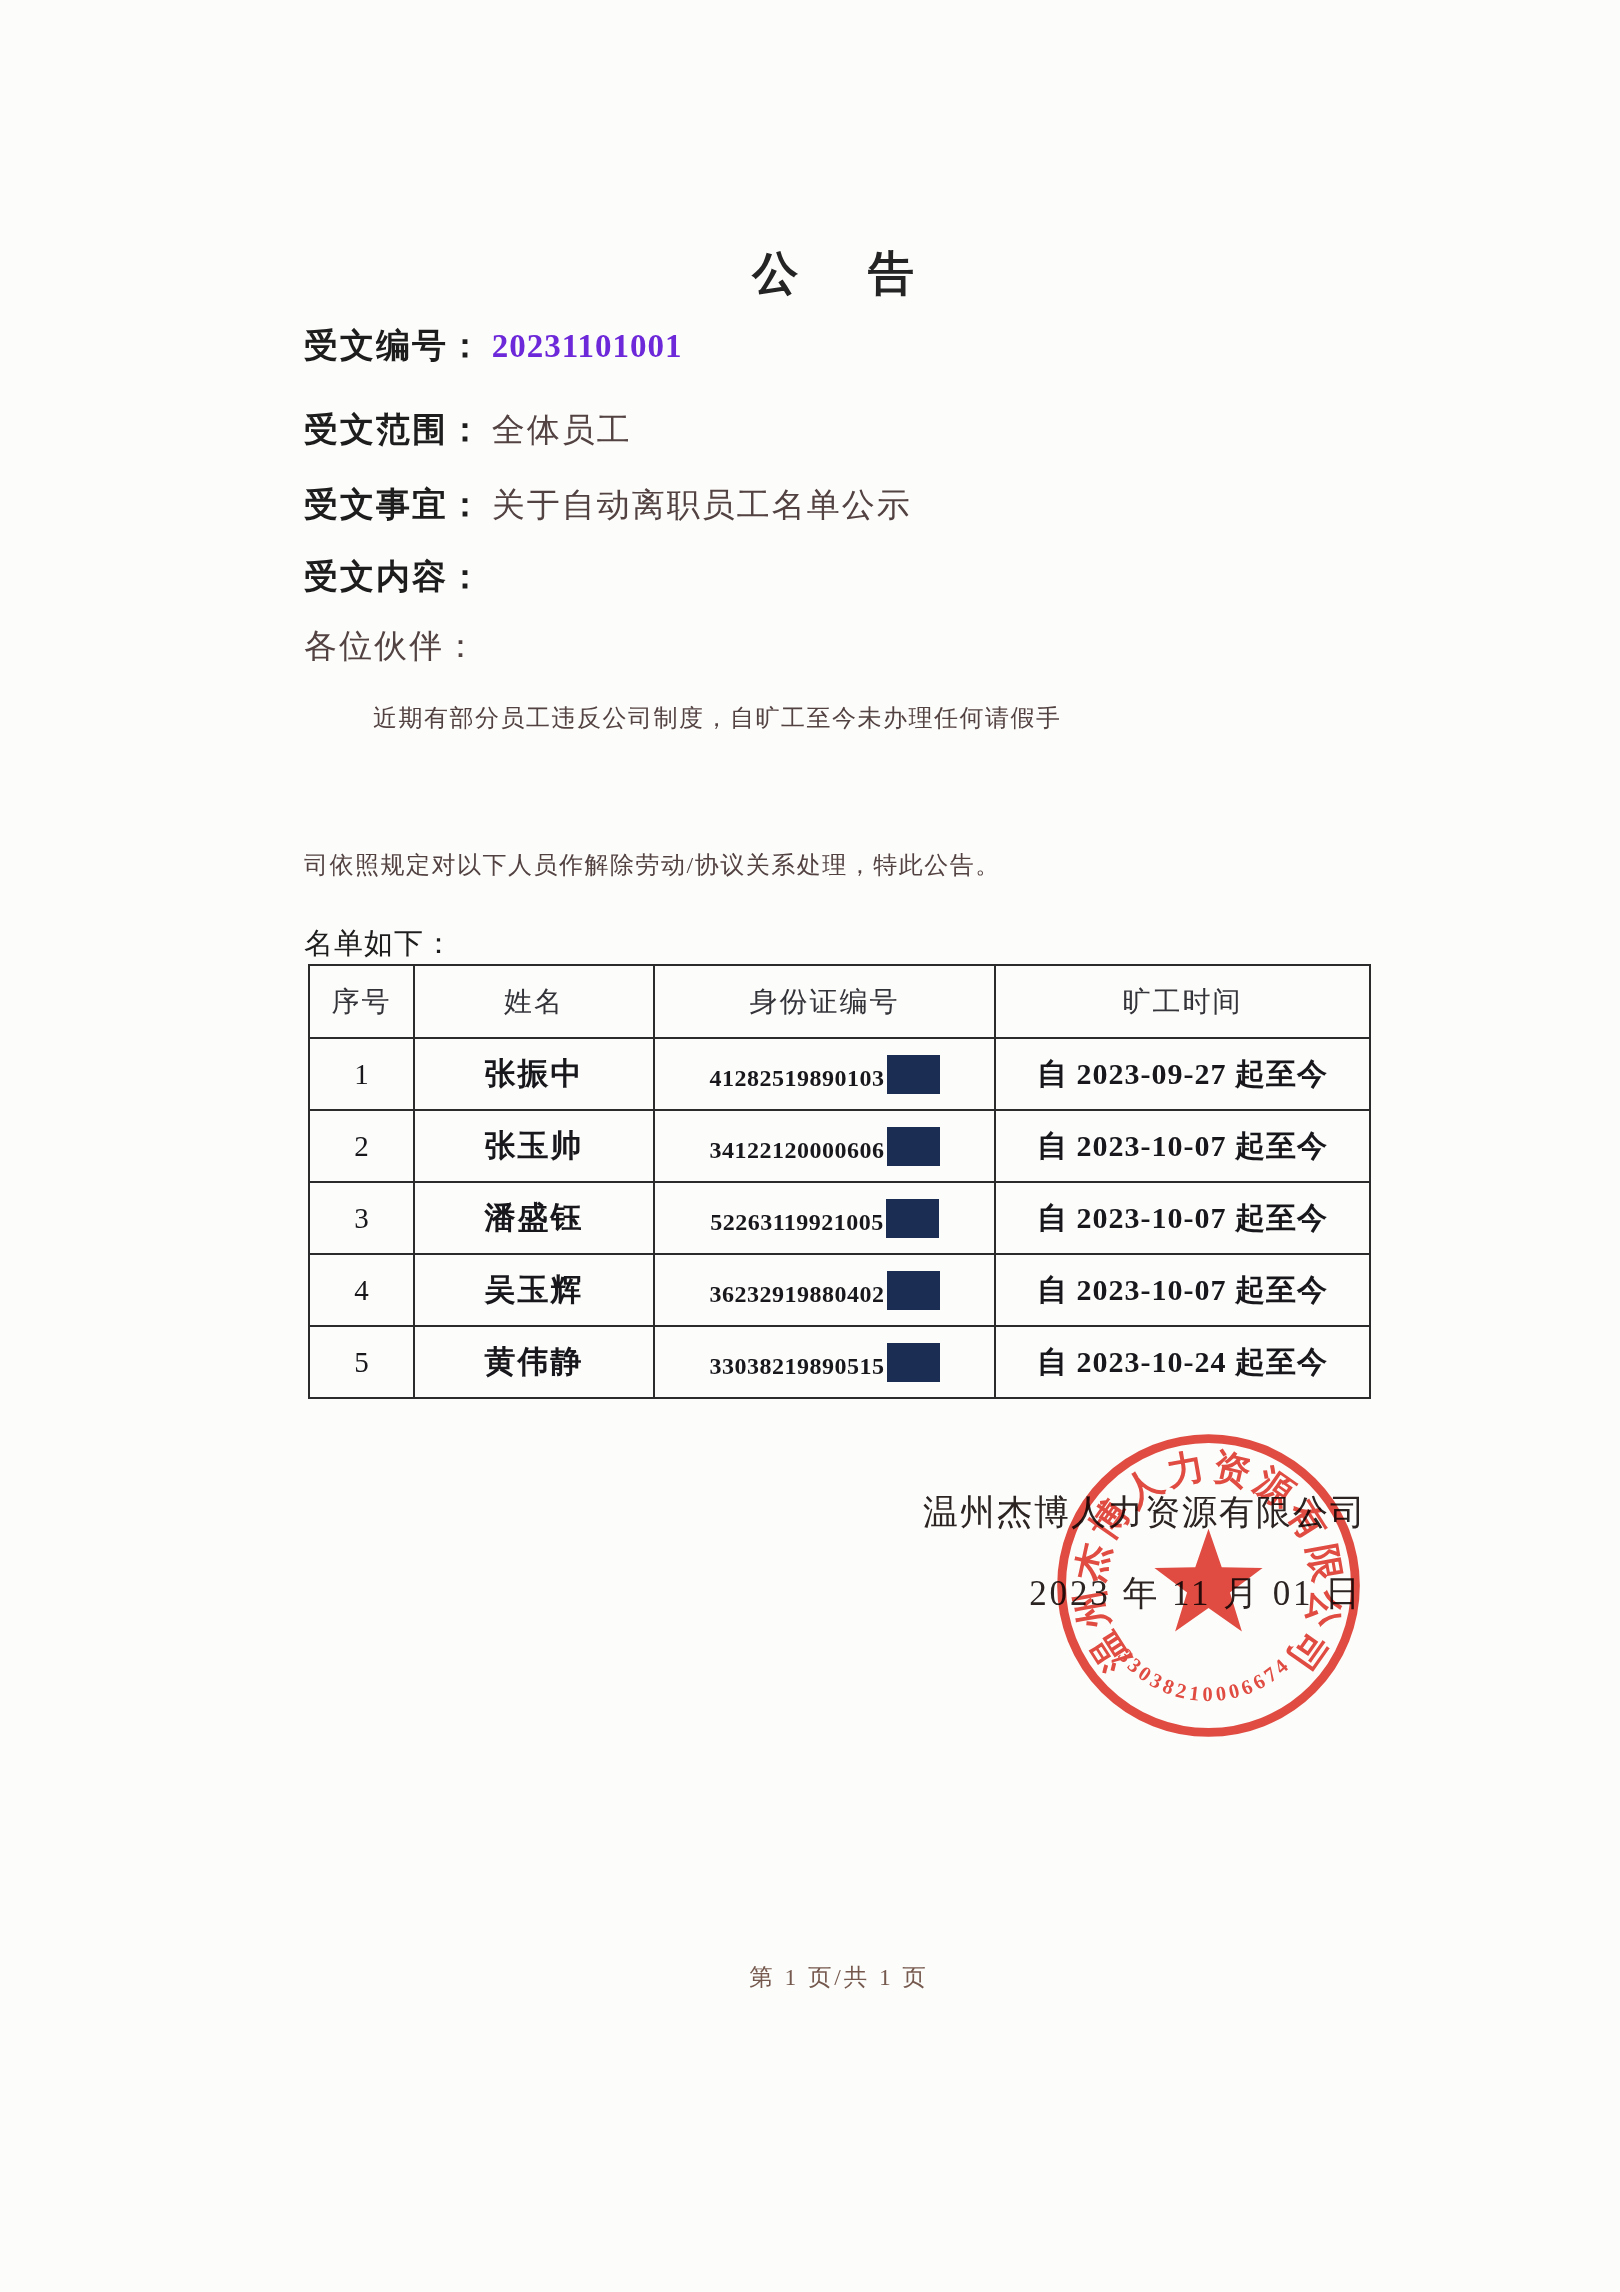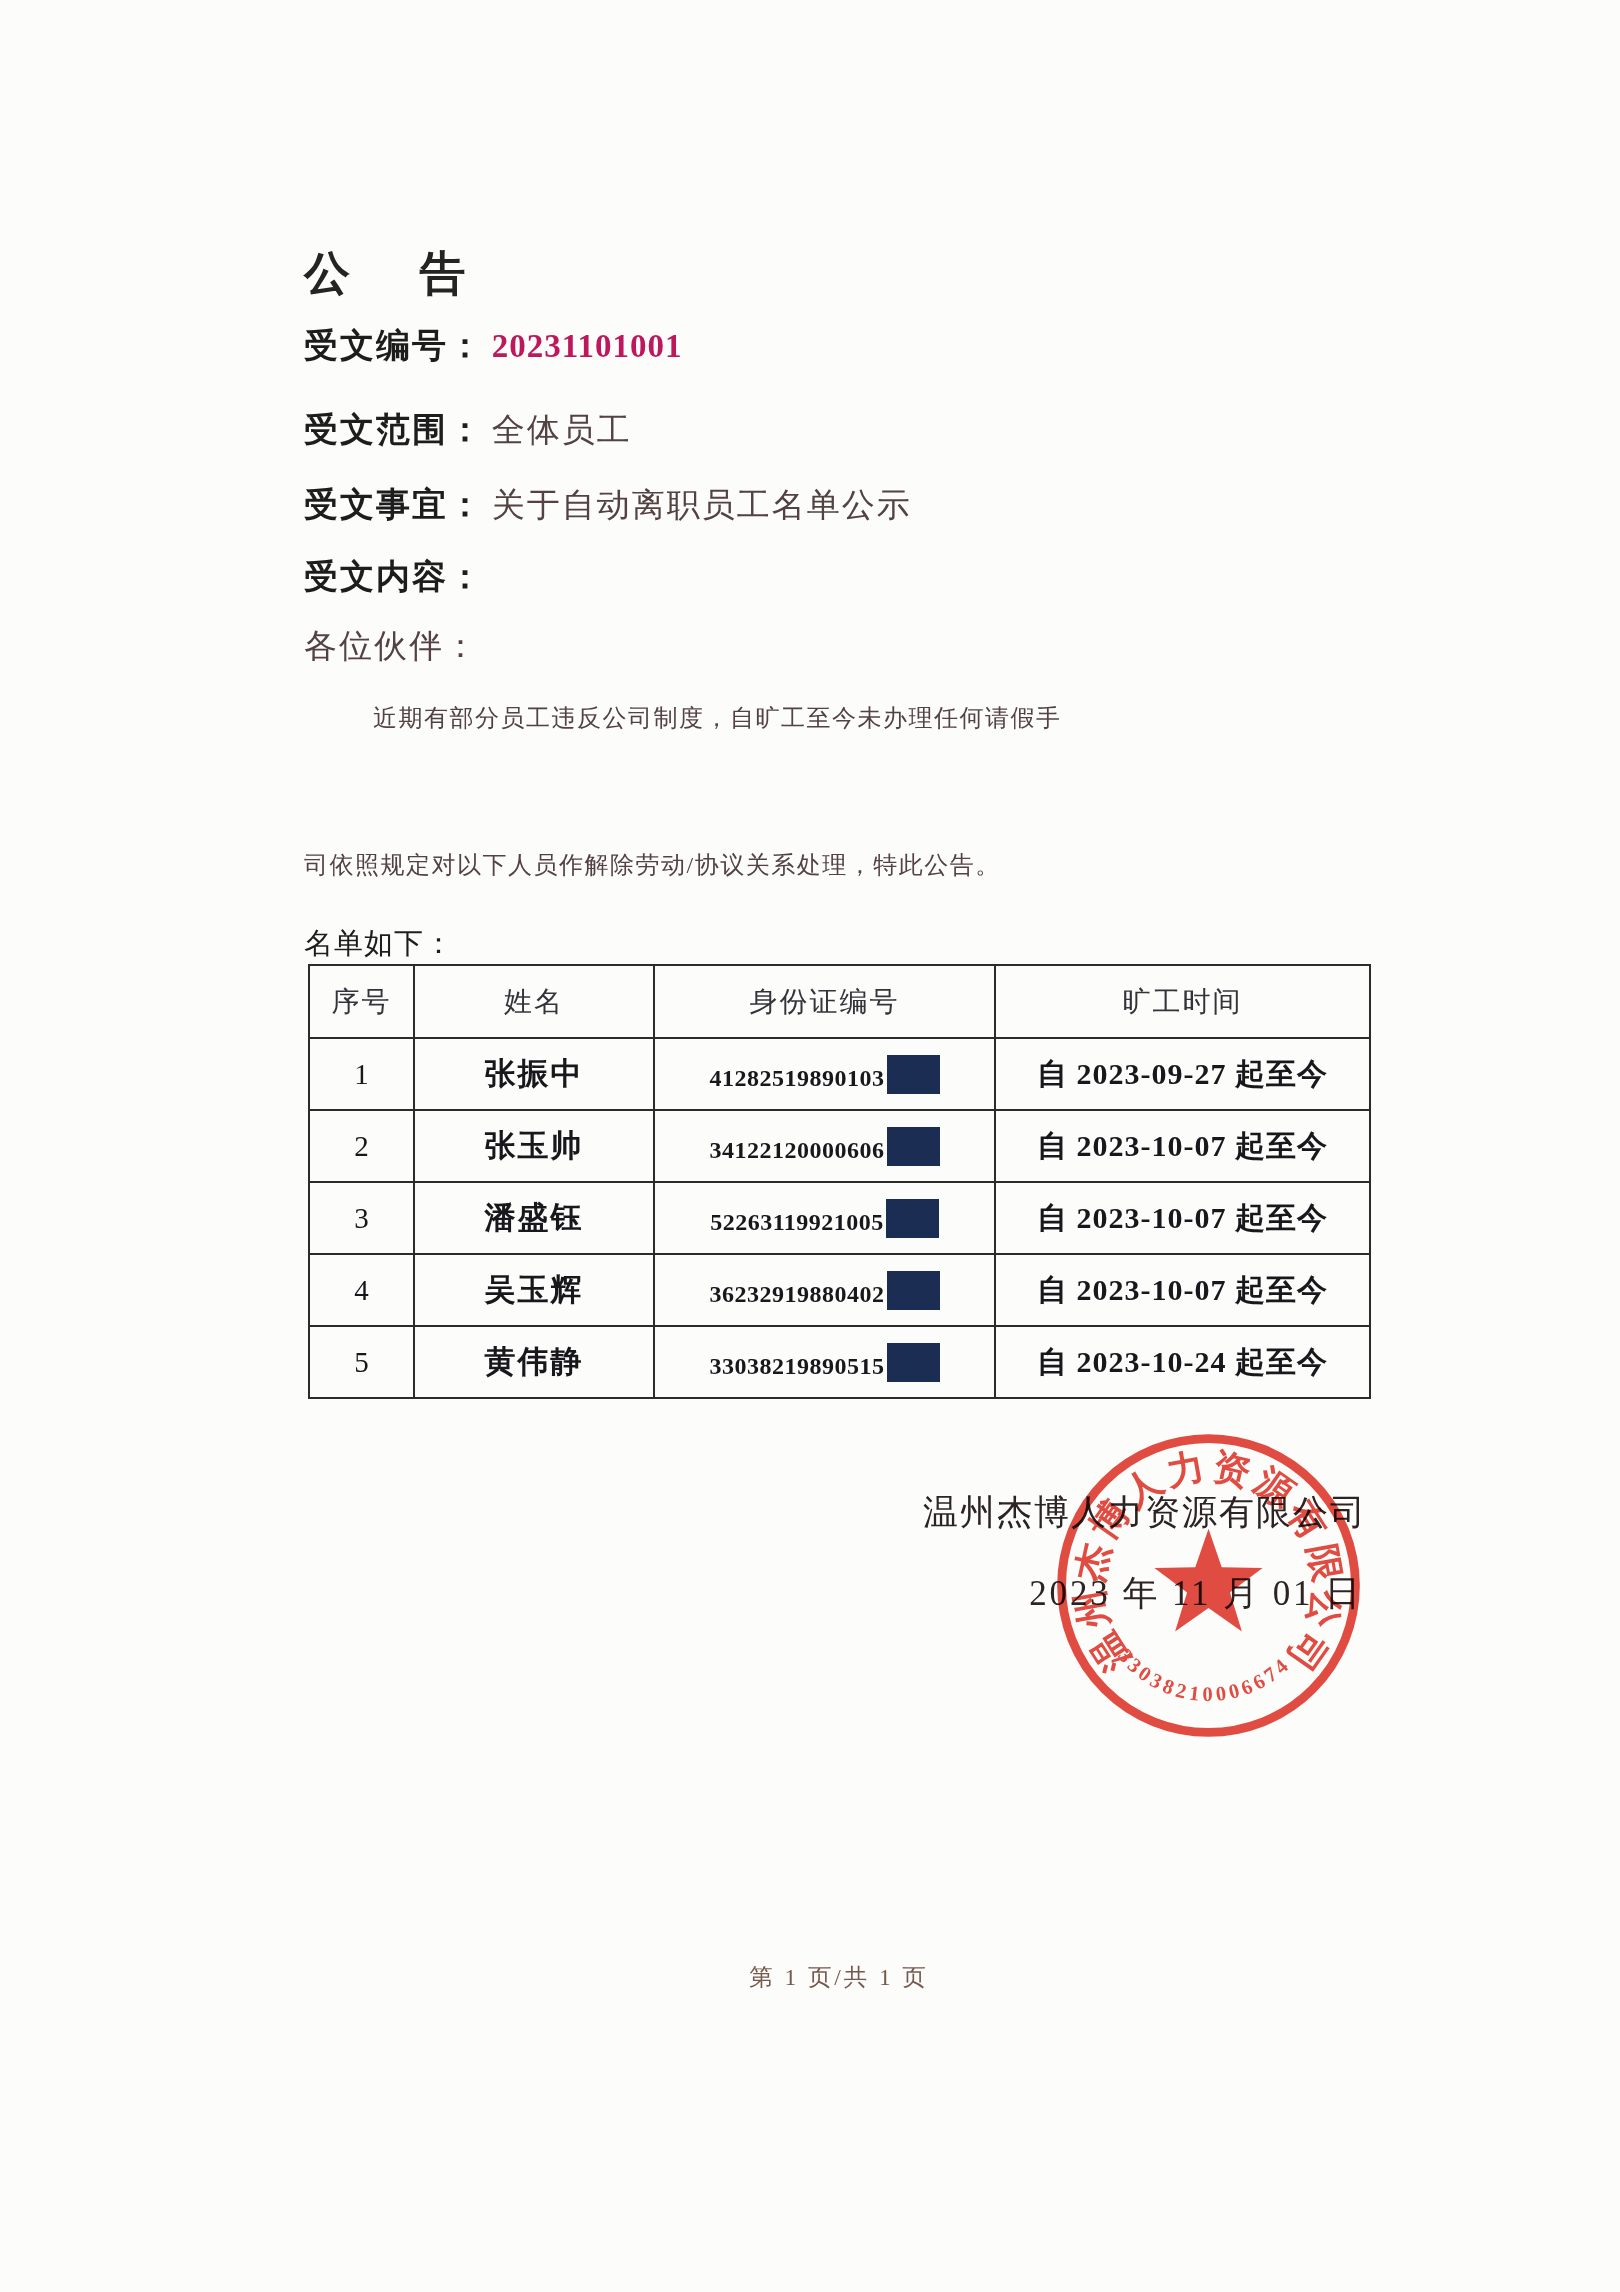--- a/index.html
+++ b/index.html
@@ -8,27 +8,27 @@
   }
   *{margin:0;padding:0;box-sizing:border-box;}
   html,body{background:#e8e8e8;}
   .page{
     position:relative; width:1620px; height:2293px; background:var(--paper);
     font-family:"Liberation Serif","DejaVu Serif",serif; overflow:hidden;
   }
 
   .doc-title{
     position:absolute; left:304px; top:243px; width:1070px;
-    text-align:left; font-size:46px; font-weight:bold; color:#242424;
+    text-align:center; font-size:46px; font-weight:bold; color:#242424;
     letter-spacing:11.8px;
   }
   .meta-row{position:absolute; left:304px; white-space:nowrap;}
   .meta-label{font-size:34px; font-weight:bold; color:var(--ink-strong); letter-spacing:2px;}
   .meta-value{font-size:33px; color:var(--ink-body); margin-left:7.8px; letter-spacing:2px;}
-  .meta-value.strong{font-weight:bold; color:#be185d; letter-spacing:1px;}
+  .meta-value.strong{font-weight:bold; color:#6d28d9; letter-spacing:1px;}
   .m1{top:323px;} .m2{top:407px;} .m3{top:482px;} .m4{top:554px;}
 
   .salutation{position:absolute; left:304px; top:624px; font-size:33px; color:var(--ink-body); letter-spacing:2px;}
 
   .para-line{position:absolute; left:304px; width:1078px; font-size:24px; color:var(--ink-body); letter-spacing:1.5px; white-space:nowrap;}
   .p1{top:702px; text-indent:69px;} .p2{top:775px;} .p3{top:849px;}
 
   .list-intro{position:absolute; left:304px; top:924px; font-size:29px; font-weight:normal; color:var(--ink-strong); letter-spacing:1px;}
 
   table.roster{

